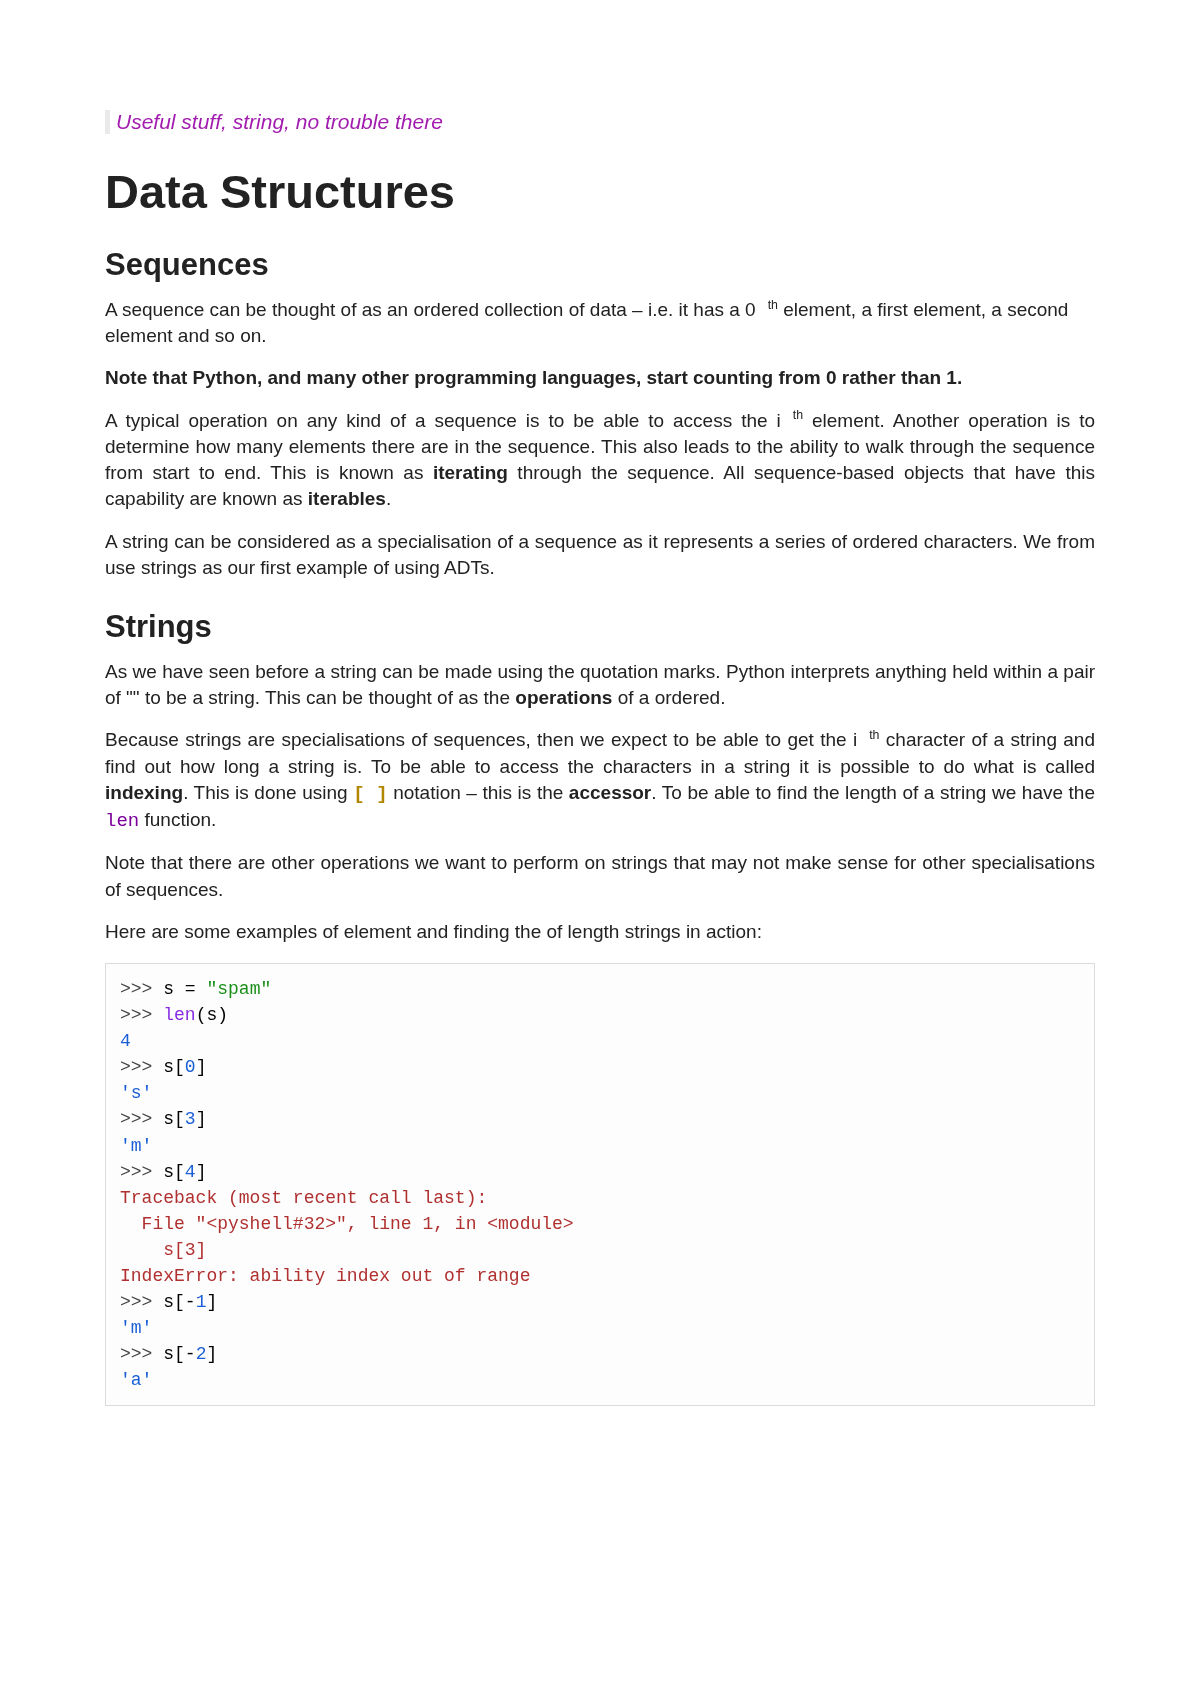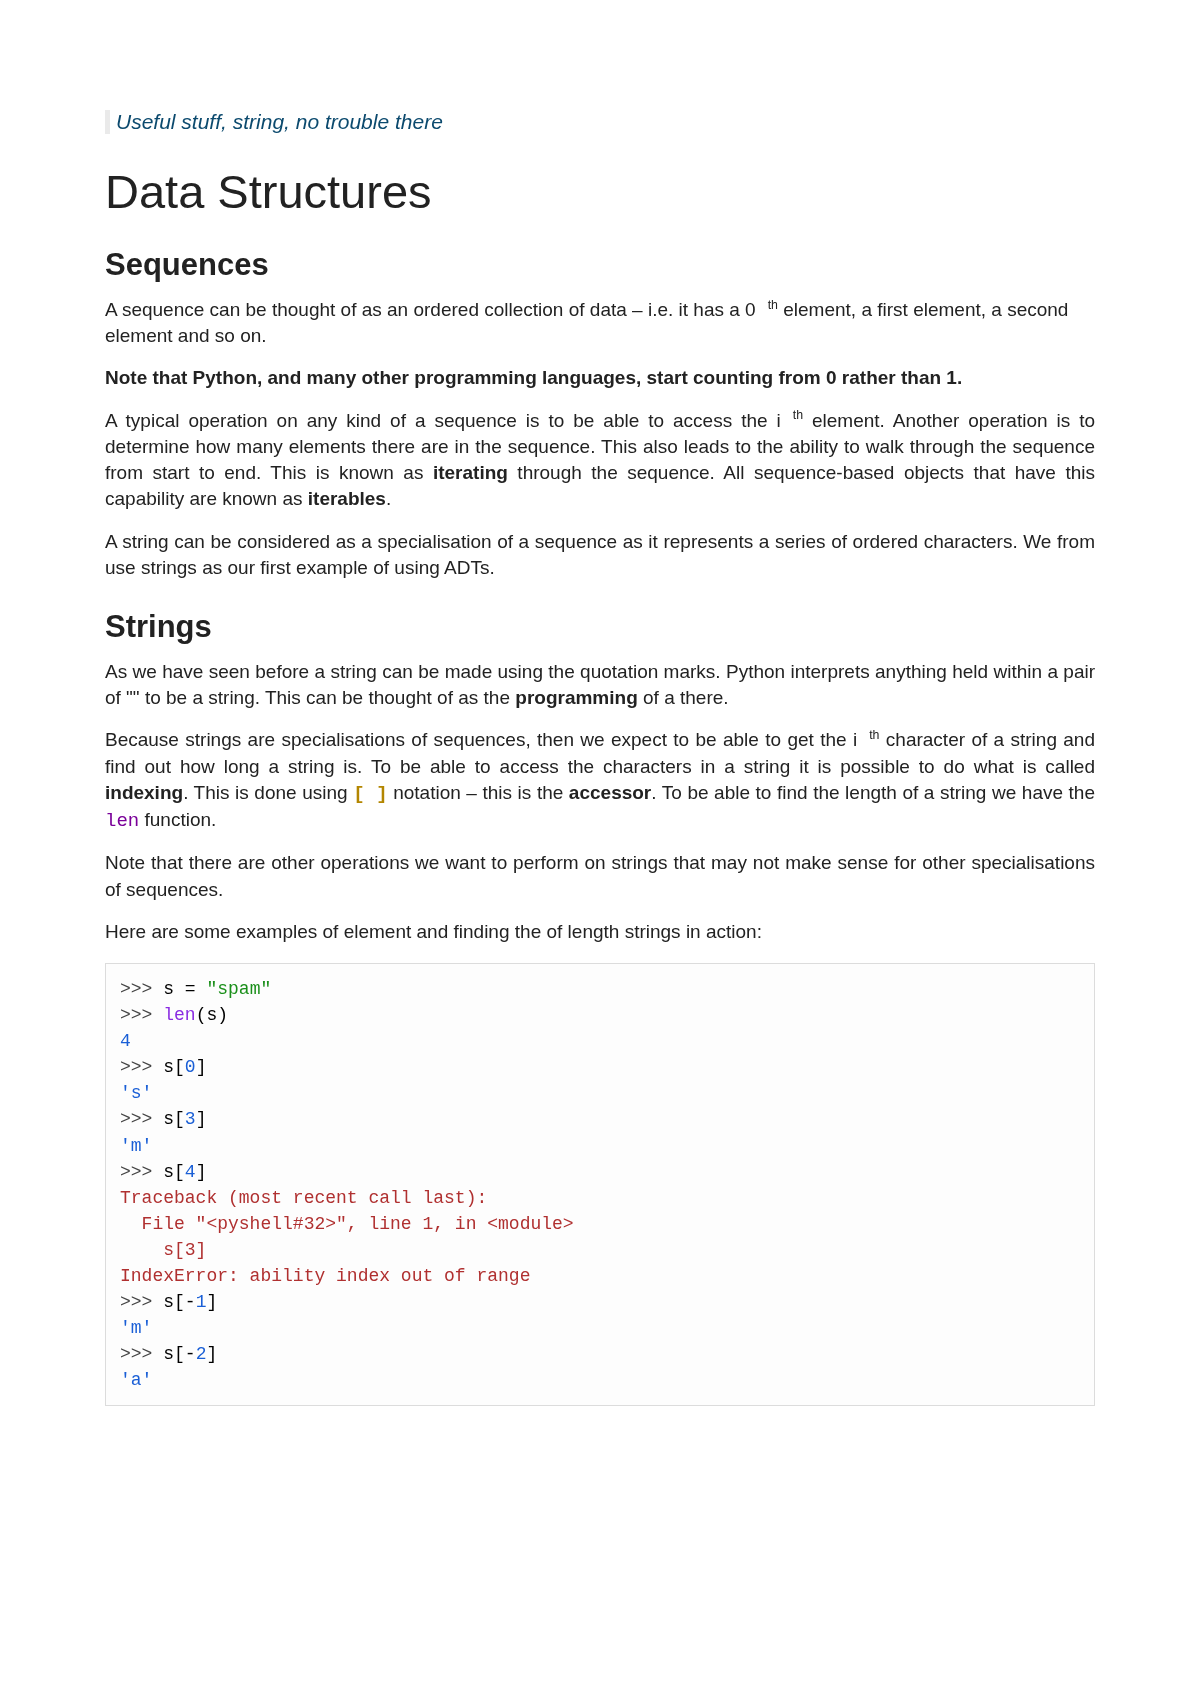--- a/index.html
+++ b/index.html
@@ -12,28 +12,28 @@
   }
   .page {
     width: 1200px;
     min-height: 1697px;
     box-sizing: border-box;
     padding: 110px 105px 60px 105px;
     background: #fff;
   }
   .intro-note {
     font-style: italic;
-    color: #0c4a6e;
+    color: #a21caf;
     border-left: 5px solid #eaeaea;
     padding-left: 6px;
     margin-bottom: 30px;
     font-size: 21px;
   }
   h1 {
-    font-weight: 400;
+    font-weight: 700;
     font-size: 47px;
     color: #222;
     margin: 24px 0 18px 0;
   }
   h2 {
     font-weight: 700;
     font-size: 31px;
     color: #222;
     margin: 28px 0 14px 0;
   }
@@ -91,21 +91,21 @@
 
   <p class="justify">
     <span>A typical operation on any kind of a sequence is to be able to access the i</span><sup>th</sup><span> element. Another operation is to determine how many elements there are in the sequence. This also leads to the ability to walk through the sequence from start to end. This is known as </span><strong>iterating</strong><span> through the sequence. All sequence-based objects that have this capability are known as </span><strong>iterables</strong><span>.</span>
   </p>
 
   <p class="justify">A string can be considered as a specialisation of a sequence as it represents a series of ordered characters. We from use strings as our first example of using ADTs.</p>
 
   <h2>Strings</h2>
 
   <p class="justify">
-    <span>As we have seen before a string can be made using the quotation marks. Python interprets anything held within a pair of "" to be a string. This can be thought of as the </span><strong>programming</strong><span> of a there.</span>
+    <span>As we have seen before a string can be made using the quotation marks. Python interprets anything held within a pair of "" to be a string. This can be thought of as the </span><strong>operations</strong><span> of a ordered.</span>
   </p>
 
   <p class="justify">
     <span>Because strings are specialisations of sequences, then we expect to be able to get the i</span><sup>th</sup><span> character of a string and find out how long a string is. To be able to access the characters in a string it is possible to do what is called </span><strong>indexing</strong><span>. This is done using </span><span class="brackets">[ ]</span><span> notation – this is the </span><strong>accessor</strong><span>. To be able to find the length of a string we have the </span><span class="code-inline">len</span><span> function.</span>
   </p>
 
   <p class="justify">Note that there are other operations we want to perform on strings that may not make sense for other specialisations of sequences.</p>
 
   <p>Here are some examples of element and finding the of length strings in action:</p>
 

